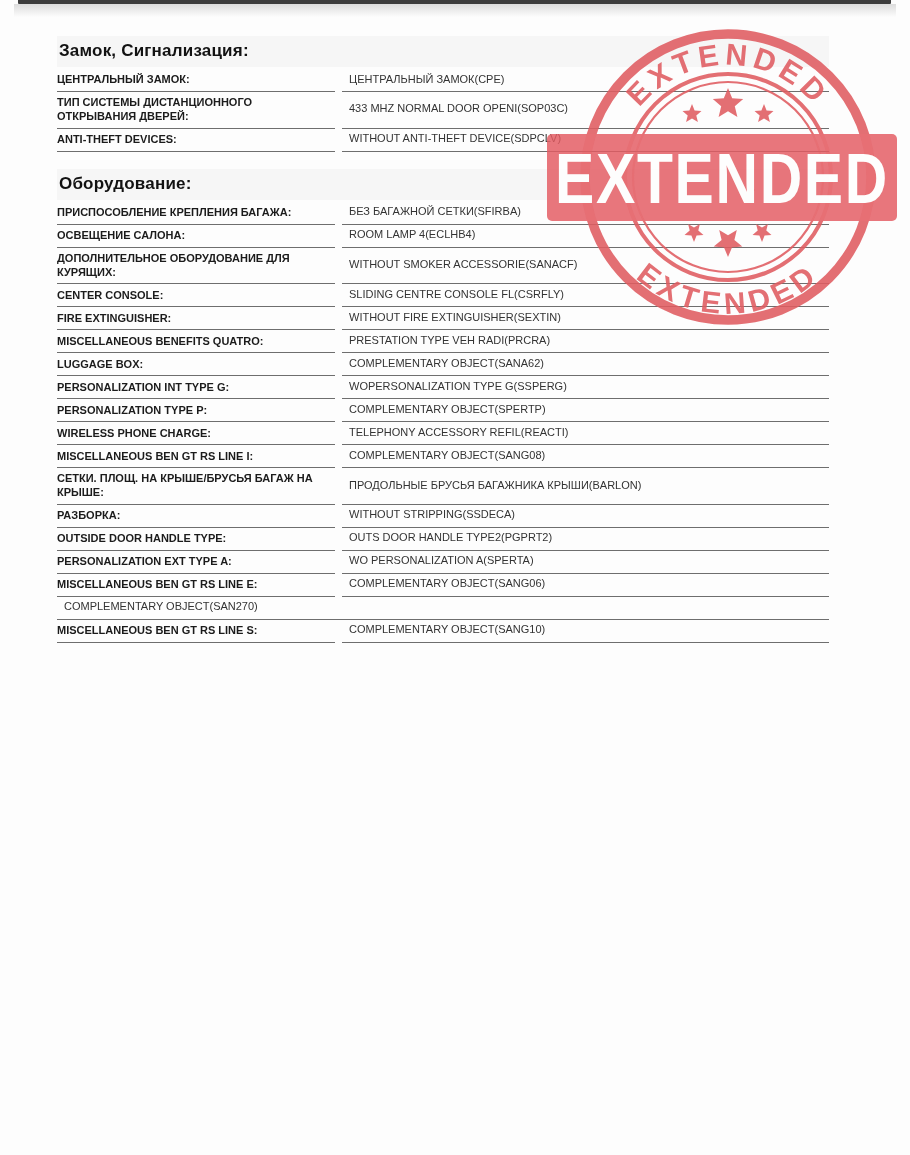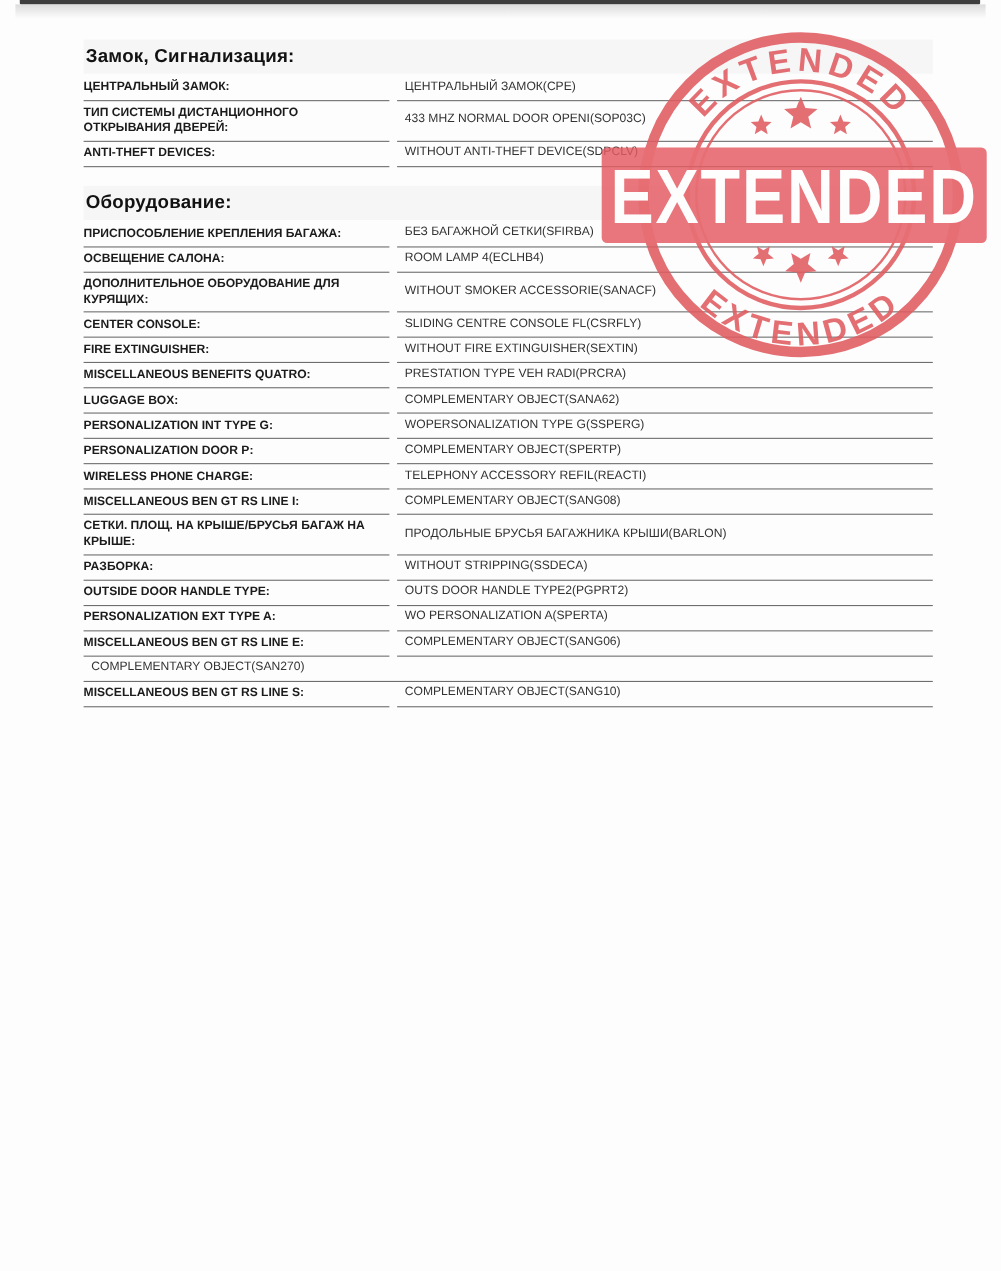--- a/index.html
+++ b/index.html
@@ -17,21 +17,21 @@
   
   .top-bar{
     position:absolute;left:18px;top:0;width:873px;height:4px;
     background:#3d3d3d;border-radius:0 0 1px 1px;
   }
   .top-shadow{
     position:absolute;left:14px;top:4px;width:882px;height:13px;
     background:linear-gradient(#dcdcdc,rgba(255,255,255,0));
   }
   .doc{
-    position:absolute;left:76px;top:36px;width:772px;z-index:1;
+    position:absolute;left:57px;top:36px;width:772px;z-index:1;
   }
   .section{margin:0 0 17px 0;}
   .section-title{
     margin:0;
     background:#f6f6f6;
     font-size:17px;font-weight:bold;color:#121212;
     padding:5px 6px 6px 2px;
     letter-spacing:.2px;
   }
   .rows{margin-top:2px;}
@@ -132,21 +132,21 @@
     <div class="cell label">LUGGAGE BOX:</div>
     <div class="cell value">COMPLEMENTARY OBJECT(SANA62)</div>
   </div>
 
   <div class="row">
     <div class="cell label">PERSONALIZATION INT TYPE G:</div>
     <div class="cell value">WOPERSONALIZATION TYPE G(SSPERG)</div>
   </div>
 
   <div class="row">
-    <div class="cell label">PERSONALIZATION DOOR P:</div>
+    <div class="cell label">PERSONALIZATION TYPE P:</div>
     <div class="cell value">COMPLEMENTARY OBJECT(SPERTP)</div>
   </div>
 
   <div class="row">
     <div class="cell label">WIRELESS PHONE CHARGE:</div>
     <div class="cell value">TELEPHONY ACCESSORY REFIL(REACTI)</div>
   </div>
 
   <div class="row">
     <div class="cell label">MISCELLANEOUS BEN GT RS LINE I:</div>

